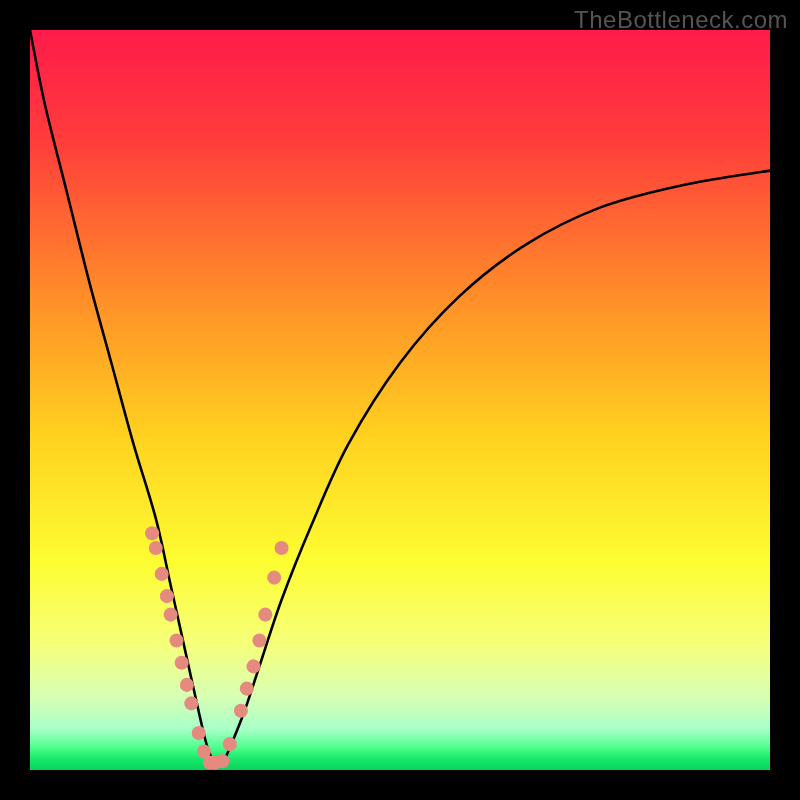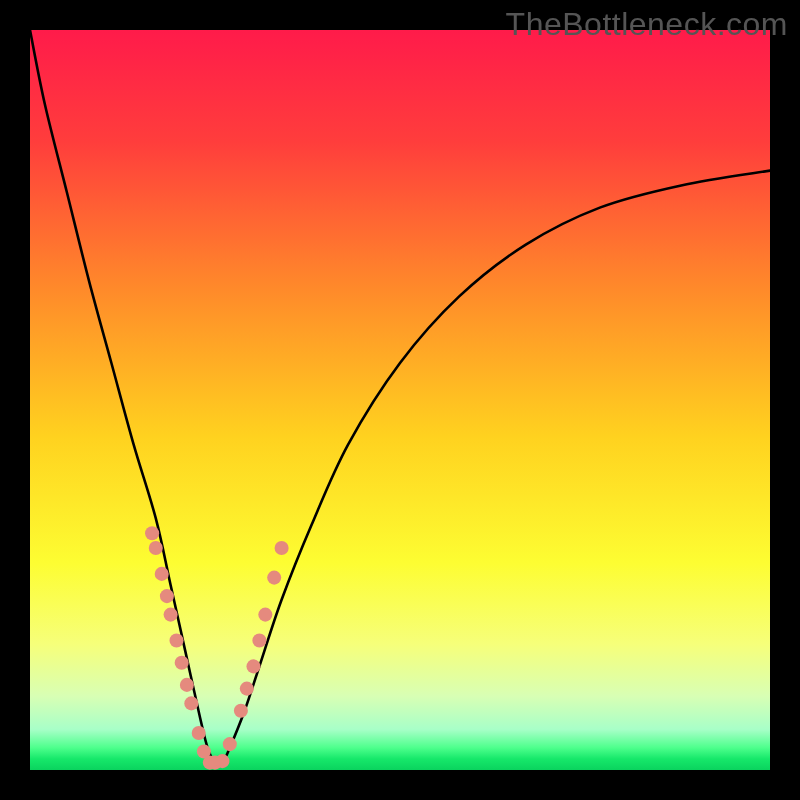--- a/index.html
+++ b/index.html
@@ -29,21 +29,21 @@
     left: 0;
     top: 0;
     width: 100%;
     height: 100%;
   }
   .watermark {
     position: absolute;
     top: 6px;
     right: 12px;
     color: #555;
-    font-size: 32px;
+    font-size: 24px;
     font-weight: 500;
     letter-spacing: 0.5px;
   }
   .curve-svg {
     position: absolute;
     left: 0;
     top: 0;
     width: 100%;
     height: 100%;
     overflow: visible;

